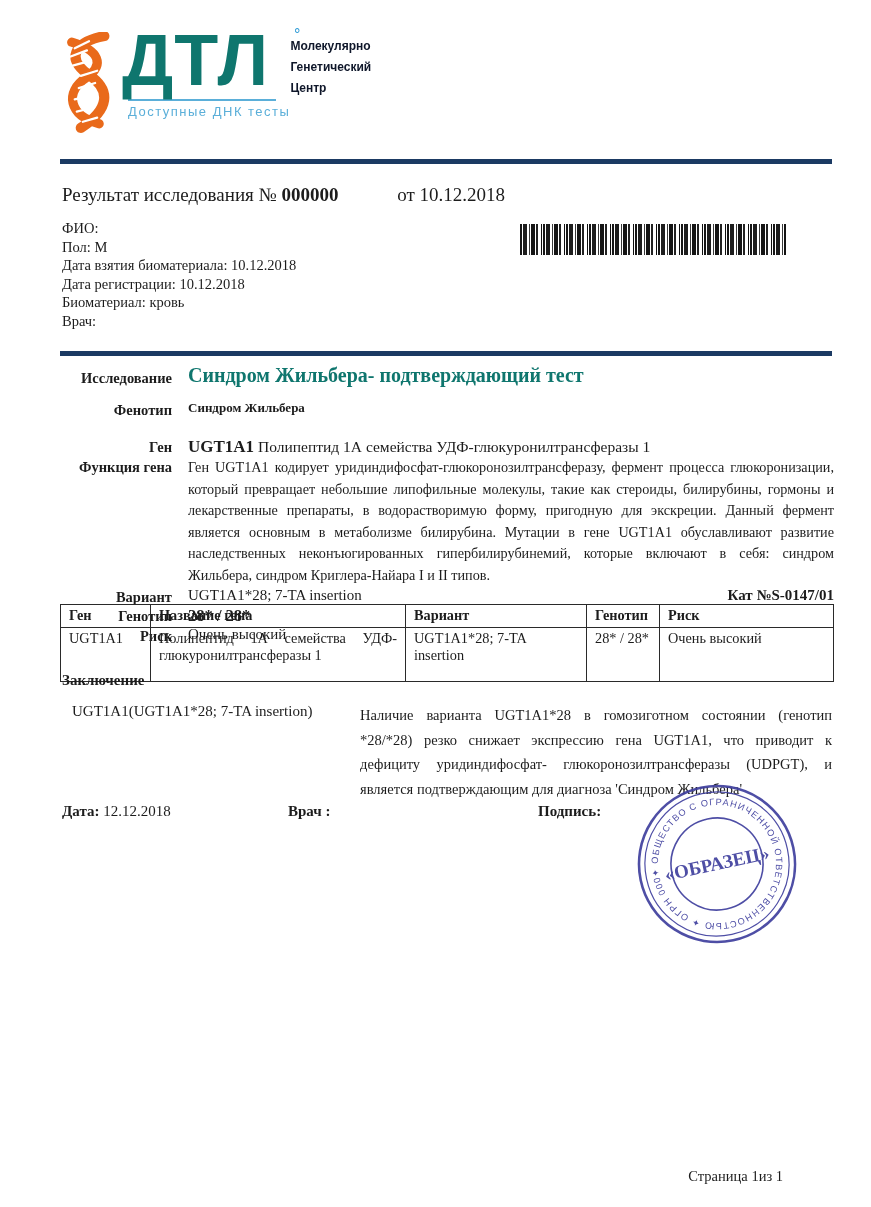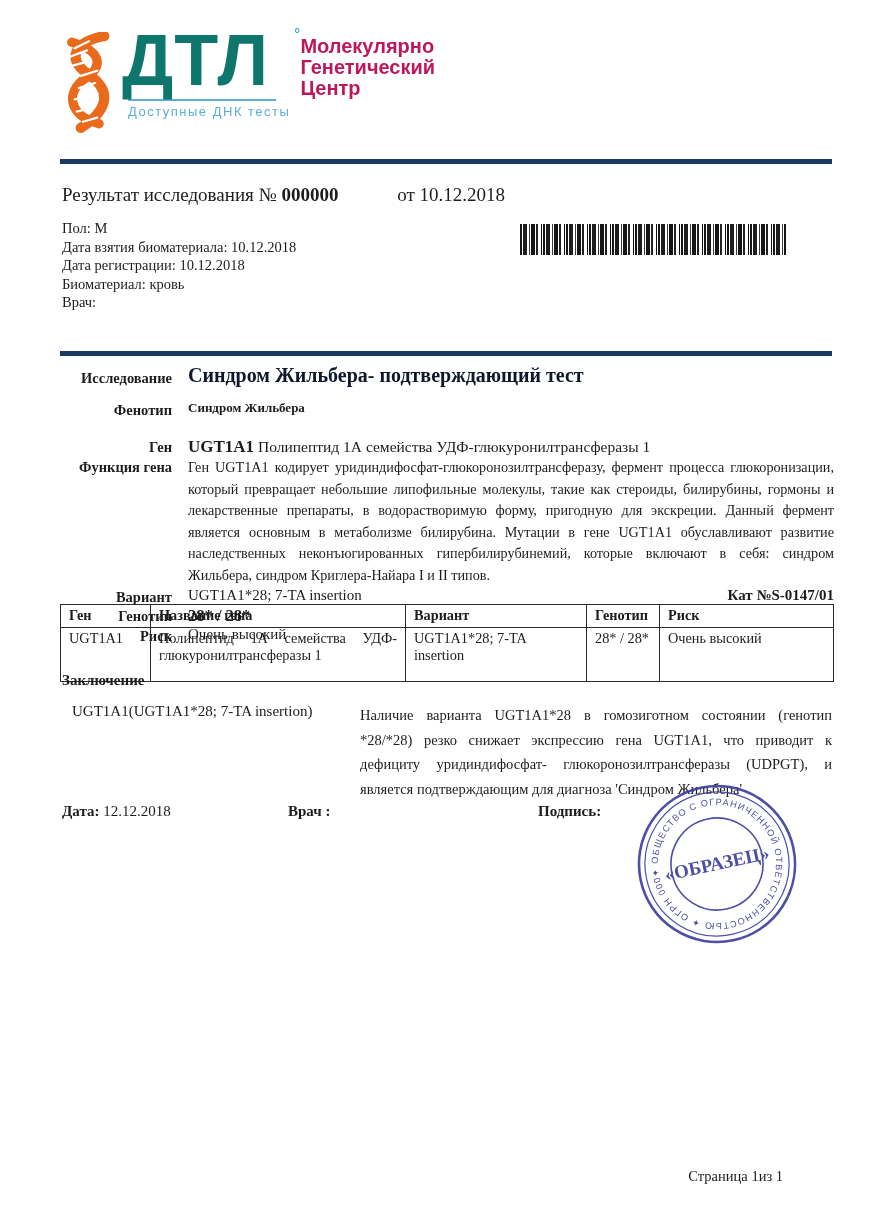--- a/index.html
+++ b/index.html
@@ -22,23 +22,23 @@
     font-weight:bold;font-size:72px;line-height:60px;
     color:#0f766e;letter-spacing:1px;
   }
   .regmark{position:absolute;top:-4px;right:-10px;font-size:16px;color:#2E9BD6;font-family:"Liberation Sans",sans-serif;}
   .tagline-rule{height:2px;background:#5BAFD9;margin:9px 0 3px 6px;width:148px;}
   .tagline{
     font-family:"Liberation Sans", sans-serif;
     font-size:13px;color:#5BAFD9;letter-spacing:1.5px;margin-left:6px;white-space:nowrap;
   }
   .org-name{
-    margin-left:10px;margin-top:6px;
+    margin-left:0;margin-top:6px;
     font-family:"Liberation Sans", sans-serif;
-    font-size:20px;font-weight:600;color:#be185d;line-height:21px;white-space:nowrap;
+    font-size:12px;font-weight:600;color:#0f172a;line-height:21px;white-space:nowrap;
   }
   
   .bar{position:absolute;left:60px;width:772px;height:5px;background:#1B3A63;}
   .bar1{top:159px;}
   .bar2{top:351px;}
   
   .doc-title{position:absolute;left:62px;top:184px;font-size:19px;white-space:nowrap;}
   .doc-title .num{font-weight:bold;}
   .doc-title .dt{margin-left:54px;}
   
@@ -51,21 +51,21 @@
         #161616 0 2px,#ffffff 2px 3px,#1d1d1d 3px 7px,#ffffff 7px 9px,
         #3a3a3a 9px 10px,#ffffff 10px 11px,#141414 11px 15px,#ffffff 15px 16px,
         #222 16px 18px,#ffffff 18px 21px,#101010 21px 22px,#ffffff 22px 23px);
   }
   
   .details{position:absolute;left:62px;top:364px;width:772px;}
   .drow{display:grid;grid-template-columns:110px 1fr;column-gap:16px;}
   .dlabel{font-weight:bold;font-size:14.5px;text-align:right;padding-top:2px;}
   .dvalue{font-size:15px;}
   .row-study{margin-bottom:13px;}
-  .row-study .dvalue{font-size:20px;font-weight:bold;color:#0f172a;}
+  .row-study .dvalue{font-size:20px;font-weight:bold;color:#0f766e;}
   .row-study .dlabel{padding-top:6px;}
   .row-pheno{margin-bottom:18px;}
   .row-pheno .dvalue{font-size:13px;font-weight:bold;}
   .row-gene .dvalue{font-size:15.5px;}
   .gene-name{font-weight:bold;font-size:17px;}
   .row-func .dvalue{font-size:14.2px;line-height:21.6px;text-align:justify;}
   .row-variant .dvalue{font-size:15px;}
   .catno{float:right;font-weight:bold;font-size:15px;}
   .row-geno .dvalue{font-size:16.5px;font-weight:bold;}
   .row-risk .dvalue{font-size:15px;}
@@ -131,20 +131,21 @@
 
   <div class="bar bar1"></div>
 
   <div class="doc-title">
     <span>Результат исследования №</span>
     <span class="num">000000</span>
     <span class="dt">от 10.12.2018</span>
   </div>
 
   <div class="patient">
+    <div>ФИО:</div>
     <div>Пол: М</div>
     <div>Дата взятия биоматериала: 10.12.2018</div>
     <div>Дата регистрации: 10.12.2018</div>
     <div>Биоматериал: кровь</div>
     <div>Врач:</div>
   </div>
 
   <div class="barcode"></div>
 
   <div class="bar bar2"></div>

